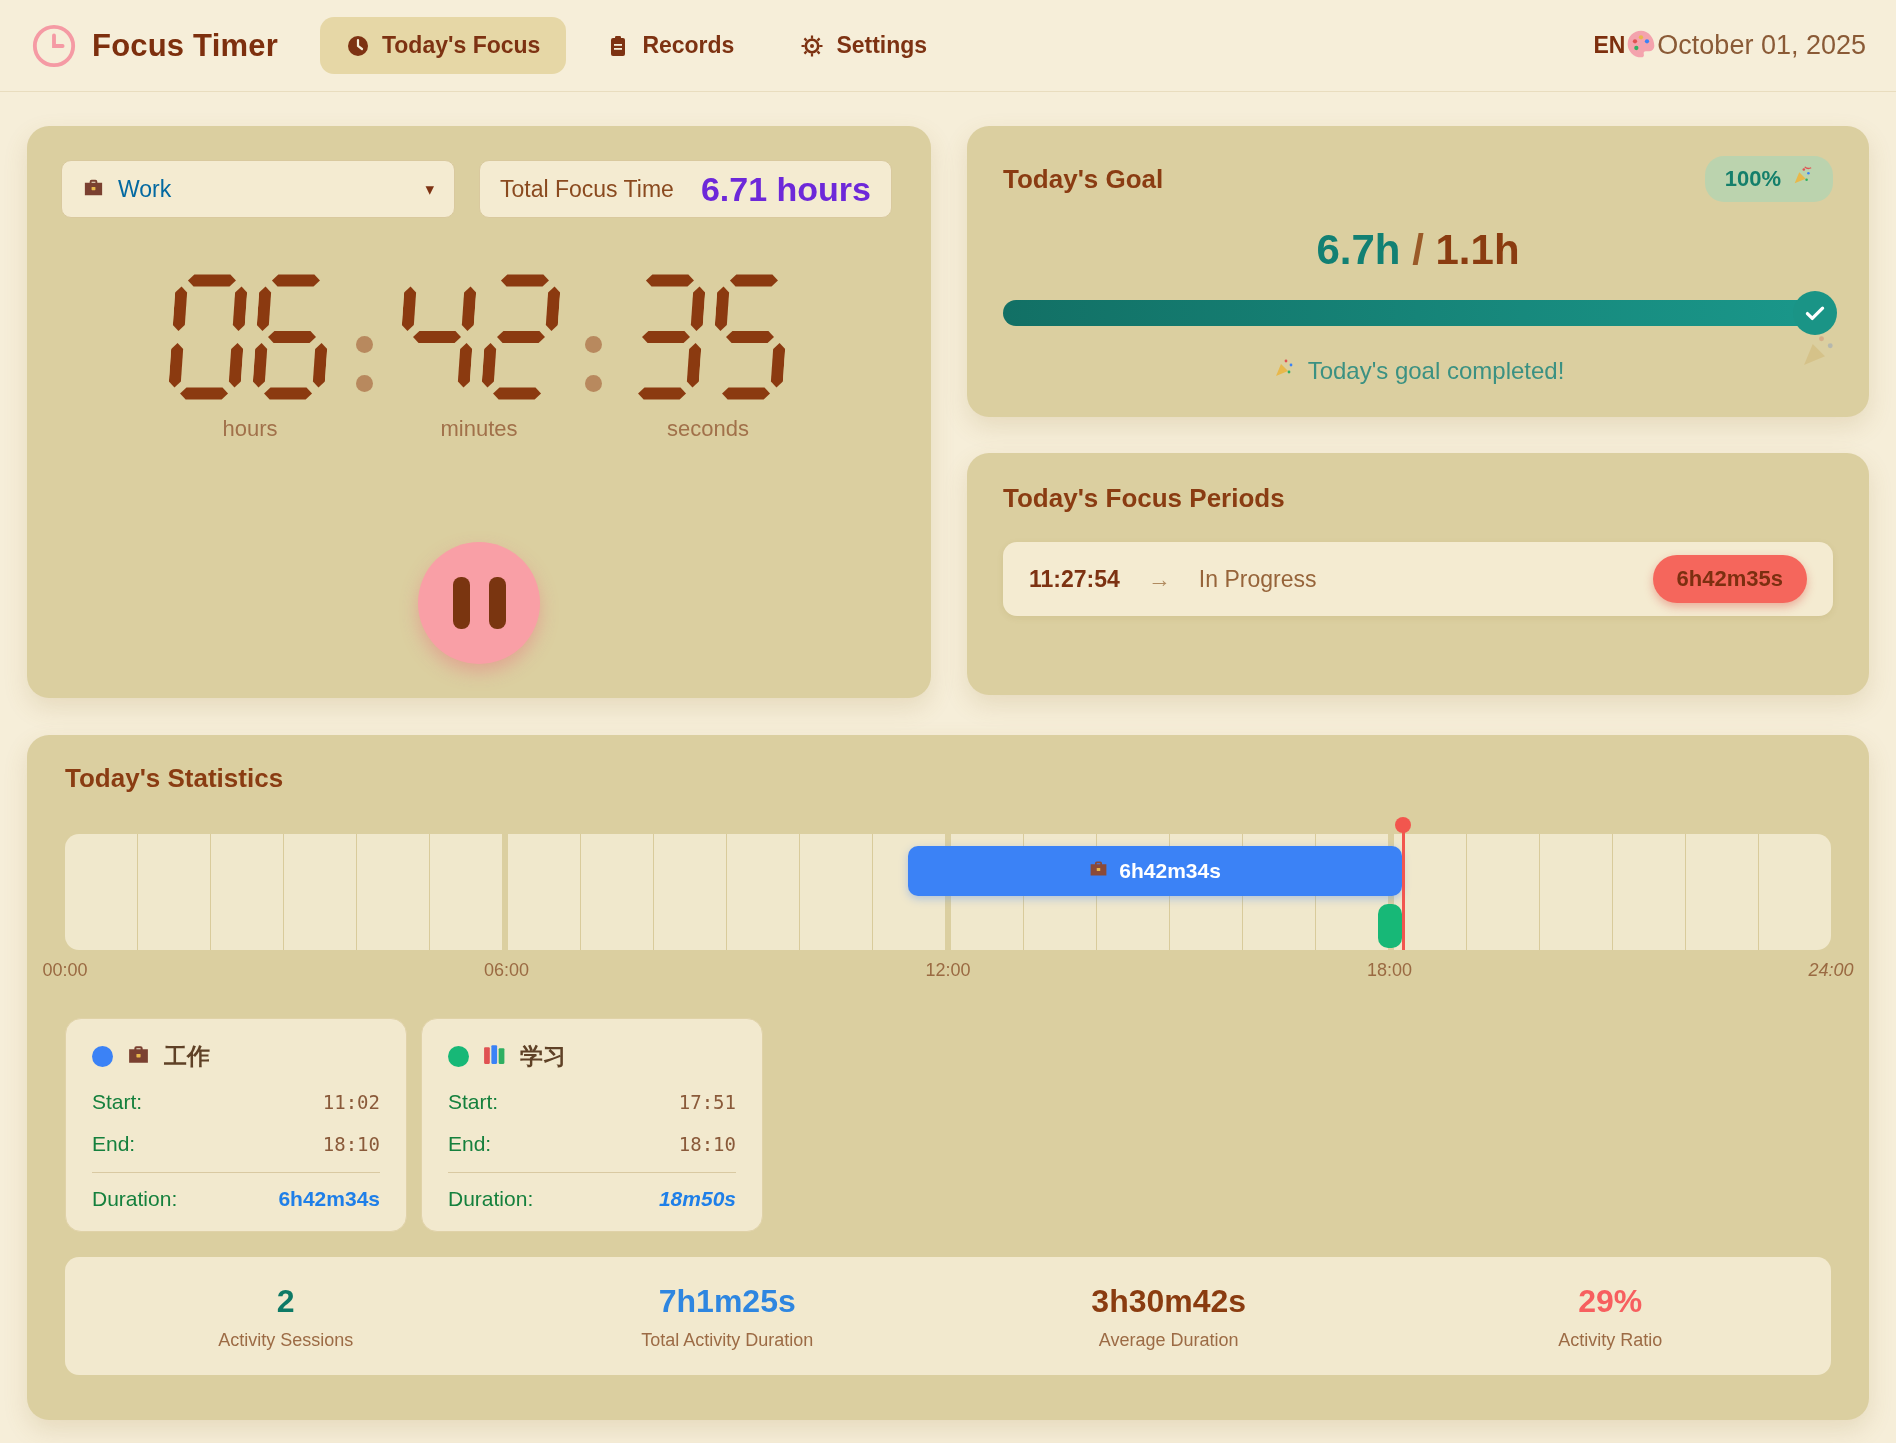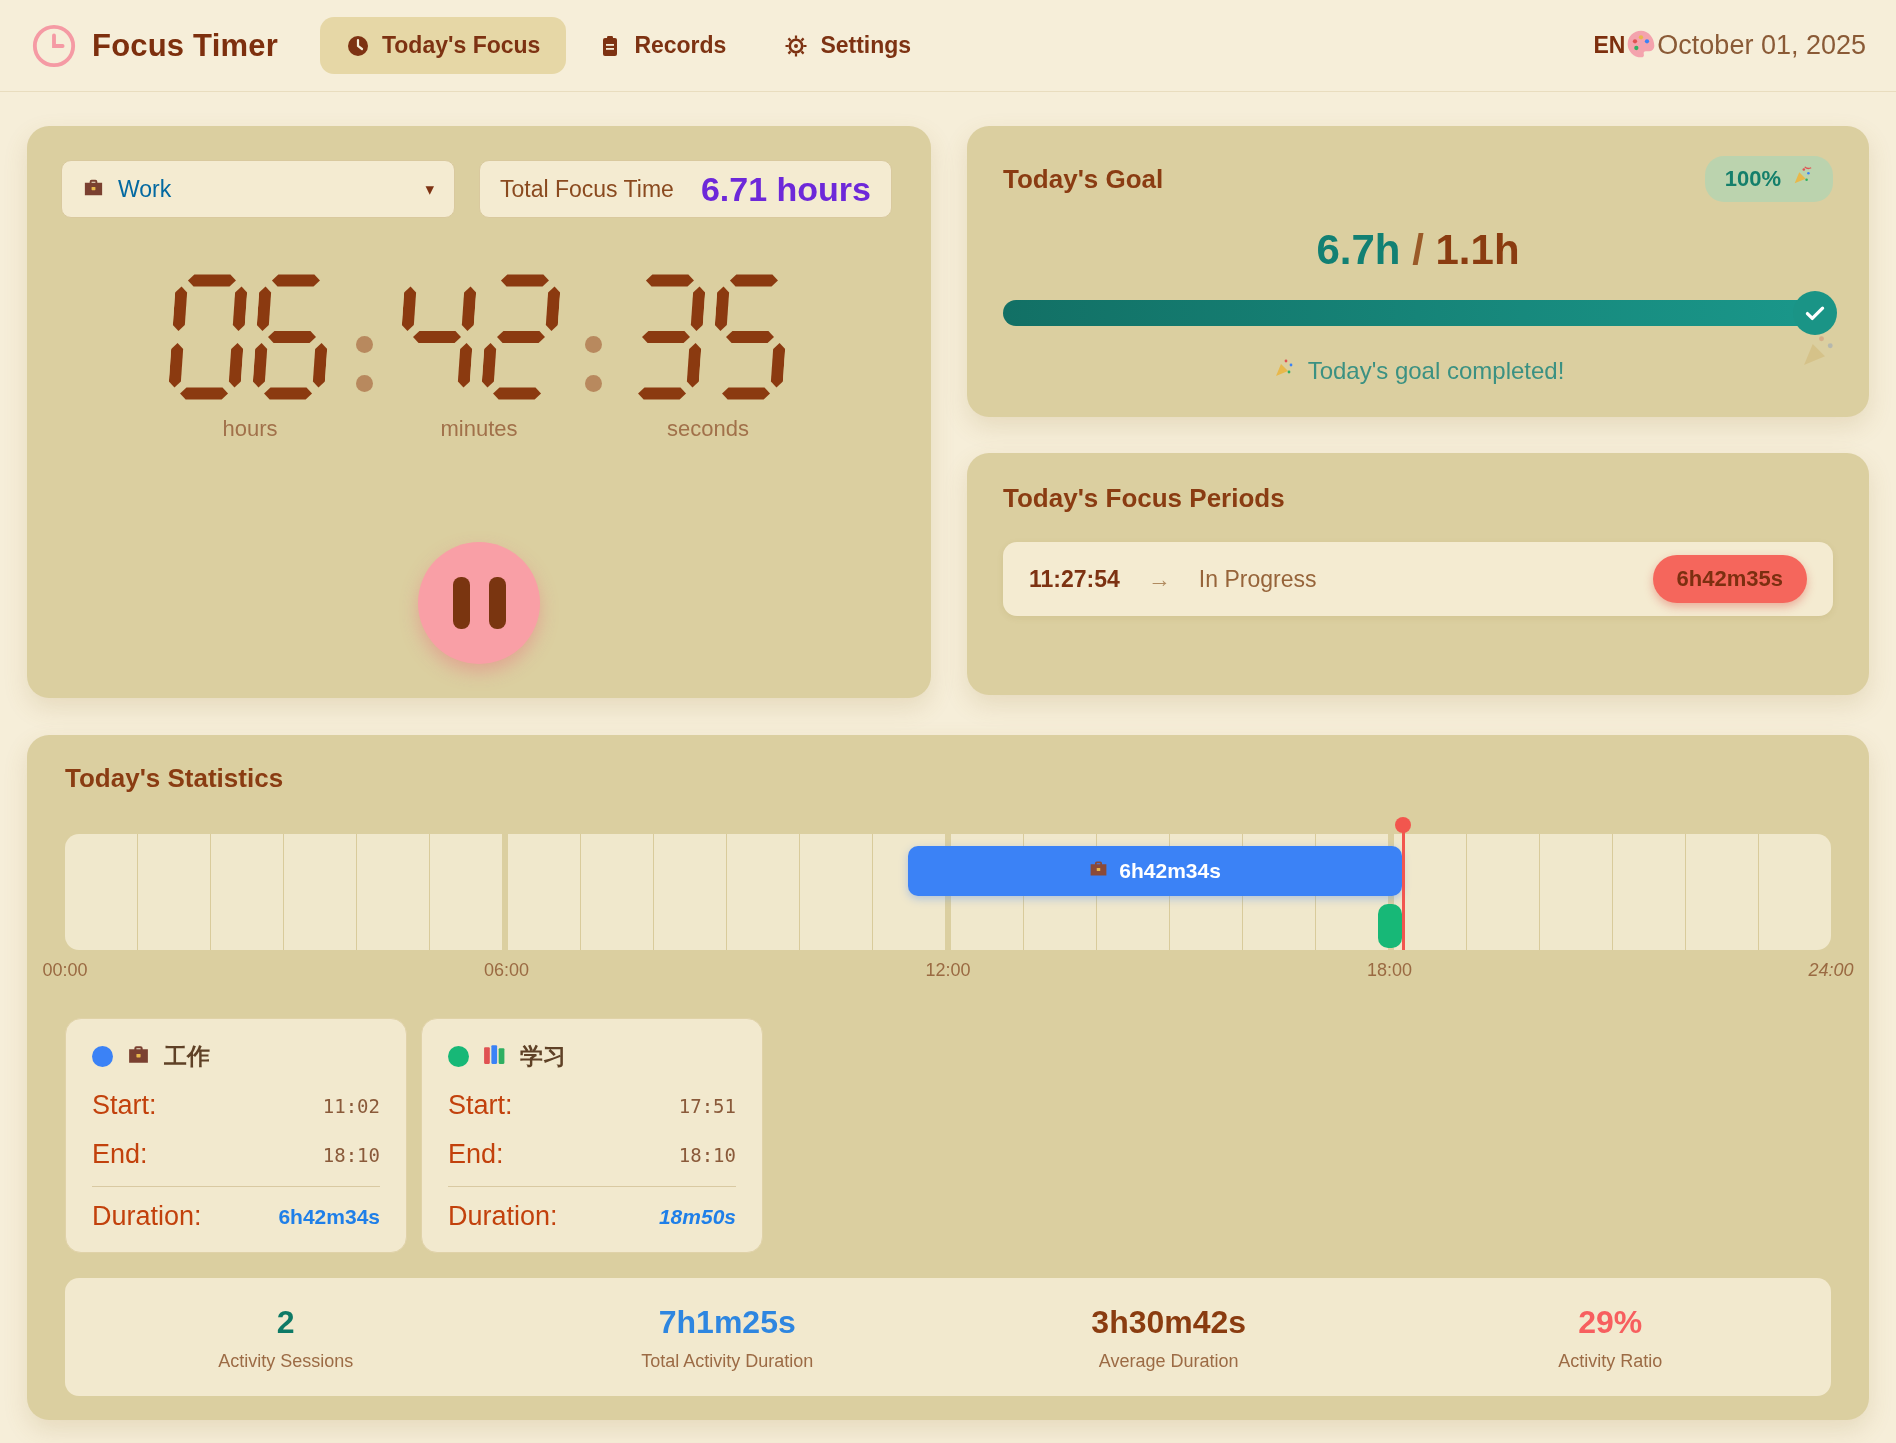--- a/index.html
+++ b/index.html
@@ -10,21 +10,21 @@
     color:#7d3212;
     overflow:hidden;
   }
   
   .app-header {
     height:92px; display:flex; align-items:center;
     padding:2px 30px; border-bottom:1px solid #e9ddbf; background:#f6eed9;
   }
   .logo { width:48px; height:48px; display:flex; align-items:center; justify-content:center; }
   .app-title { font-size:31px; font-weight:bold; color:#7d2f0e; margin-left:14px; letter-spacing:.2px; }
-  .nav { margin-left:42px; display:flex; gap:6px; align-items:center; }
+  .nav { margin-left:42px; display:flex; gap:14px; align-items:center; }
   .tab {
     display:flex; align-items:center; gap:12px; padding:15px 26px;
     border-radius:14px; font-size:23px; font-weight:bold; color:#7d3212;
     background:transparent; border:none; cursor:pointer;
   }
   .tab.active { background:#e6d7a6; }
   .tab svg { display:block; }
   .header-right { margin-left:auto; display:flex; align-items:center; }
   .lang { font-size:23px; font-weight:bold; color:#7d2f0e; cursor:pointer; }
   .theme-btn { background:none; border:none; cursor:pointer; display:flex; }
@@ -130,21 +130,21 @@
 
   .sessions { margin-top:30px; display:flex; gap:14px; }
   .session-card {
     width:342px; background:#f2e9ce; border:1px solid #e0d2a8; border-radius:16px;
     padding:22px 26px 20px;
   }
   .session-head { display:flex; align-items:center; gap:13px; }
   .session-dot { width:21px; height:21px; border-radius:50%; }
   .session-name { font-size:23px; font-weight:bold; color:#5f4126; }
   .session-row { margin-top:18px; display:flex; justify-content:space-between; align-items:center; }
-  .session-label { font-size:27px; color:#c2410c; }
+  .session-label { font-size:21px; color:#15803d; }
   .session-value { font-size:19px; color:#8a5a3a; font-family:"DejaVu Sans Mono", monospace; }
   .session-divider { border-top:1px solid #d9c9a2; margin-top:16px; }
   .session-row.duration { margin-top:14px; }
   .duration-value { font-size:21px; font-weight:bold; }
 
   .summary { margin-top:25px; background:#f2e9ce; border-radius:14px; padding:26px 0 24px; display:flex; }
   .sum-item { flex:1; text-align:center; }
   .sum-value { font-size:32px; font-weight:bold; }
   .sum-label { margin-top:10px; font-size:18px; color:#9c6b45; }
 </style>

